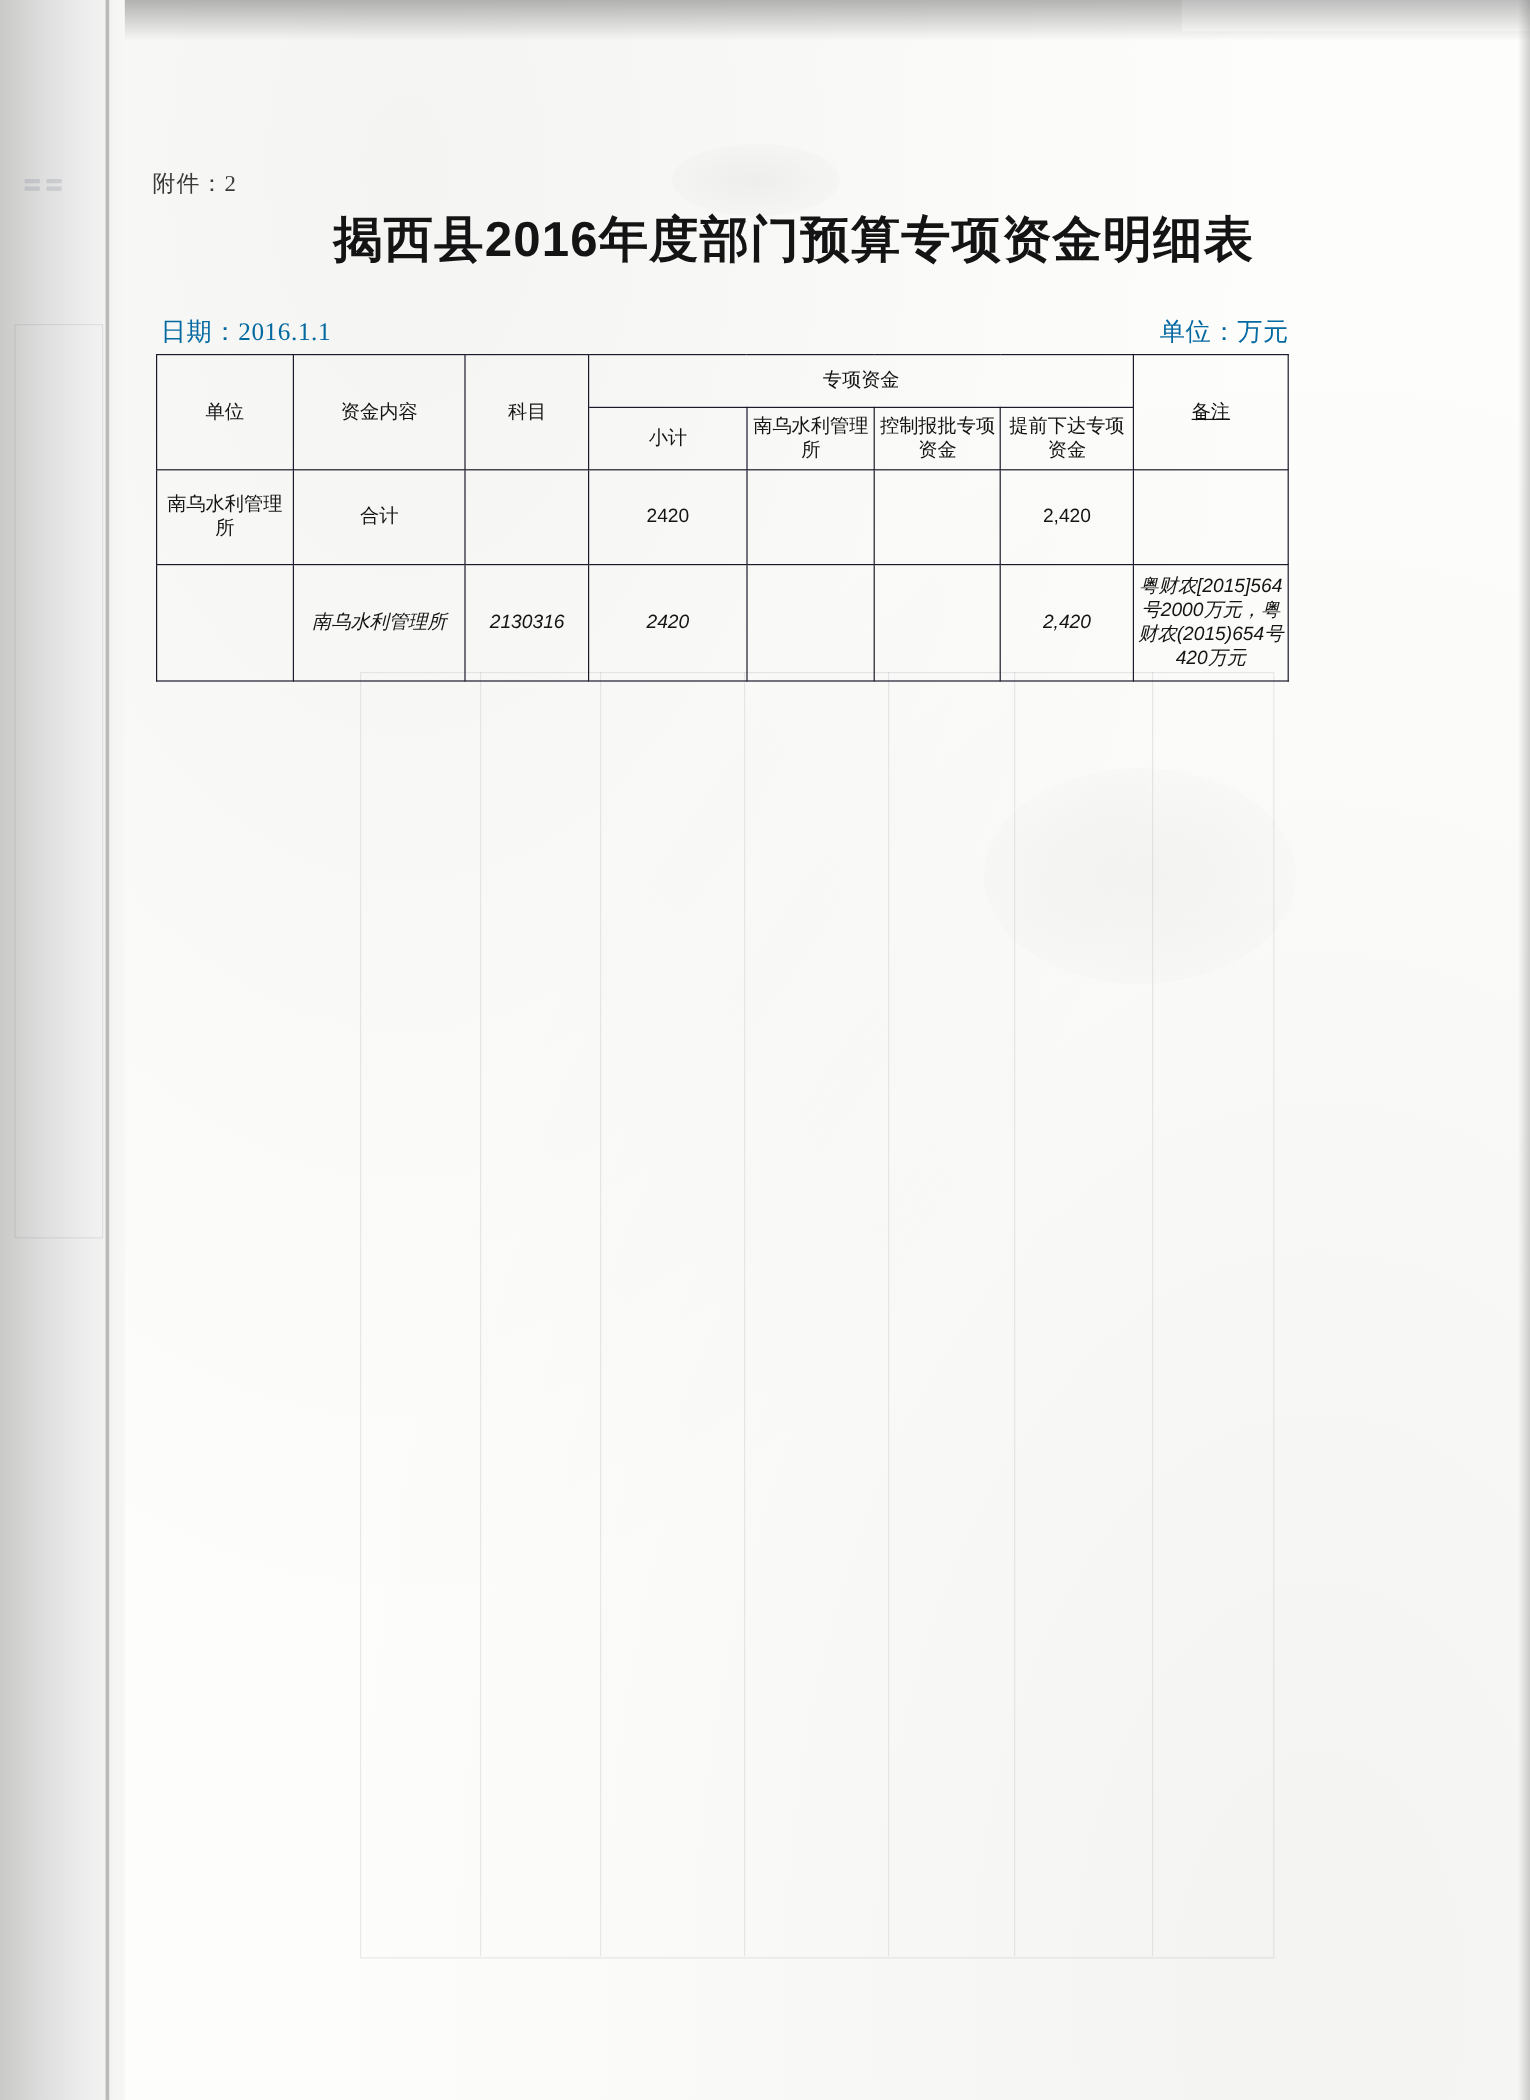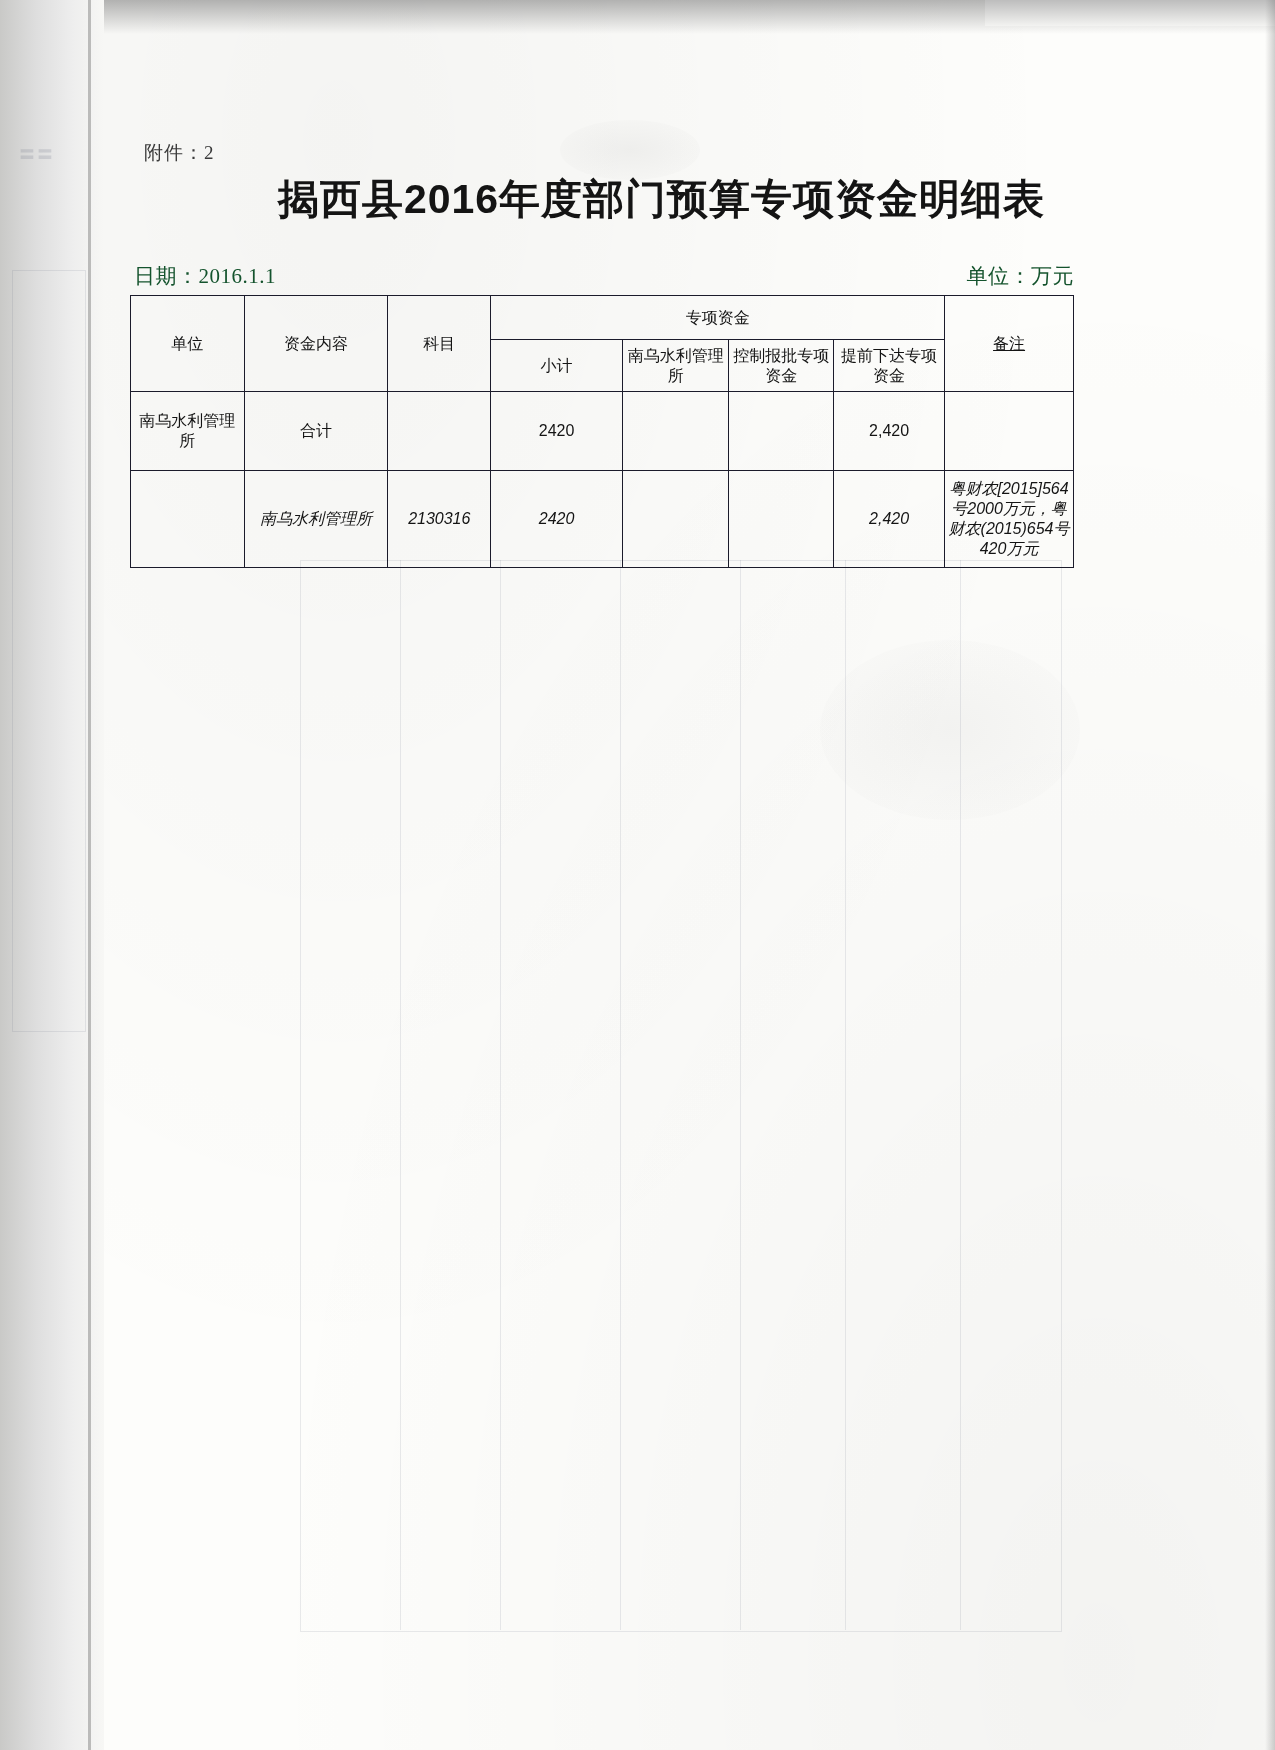--- a/index.html
+++ b/index.html
@@ -77,21 +77,21 @@
   .ghost-v {
     position: absolute;
     width: 1px;
     background: rgba(90,100,120,0.13);
     pointer-events: none;
   }
 
   
   .attach-label {
     position: absolute;
-    left: 144px; top: 140px;
+    left: 127px; top: 140px;
     font-size: 19px;
     font-family: "Liberation Serif", serif;
     color: #3a3a3a;
     letter-spacing: 1px;
   }
   .doc-title {
     position: absolute;
     left: 0; top: 172px;
     width: 1275px;
     text-align: center;
@@ -102,21 +102,21 @@
     font-family: "Liberation Sans", sans-serif;
     transform: translateX(24px);
   }
   .meta-row {
     position: absolute;
     left: 134px; top: 262px;
     width: 940px;
     display: flex;
     justify-content: space-between;
     font-size: 21px;
-    color: #14532d;
+    color: #0369a1;
   }
   .meta-date { letter-spacing: 0.5px; }
   .meta-unit { letter-spacing: 0.5px; }
 
   table.budget {
     position: absolute;
     left: 130px; top: 295px;
     width: 944px;
     border-collapse: collapse;
     color: #141414;

